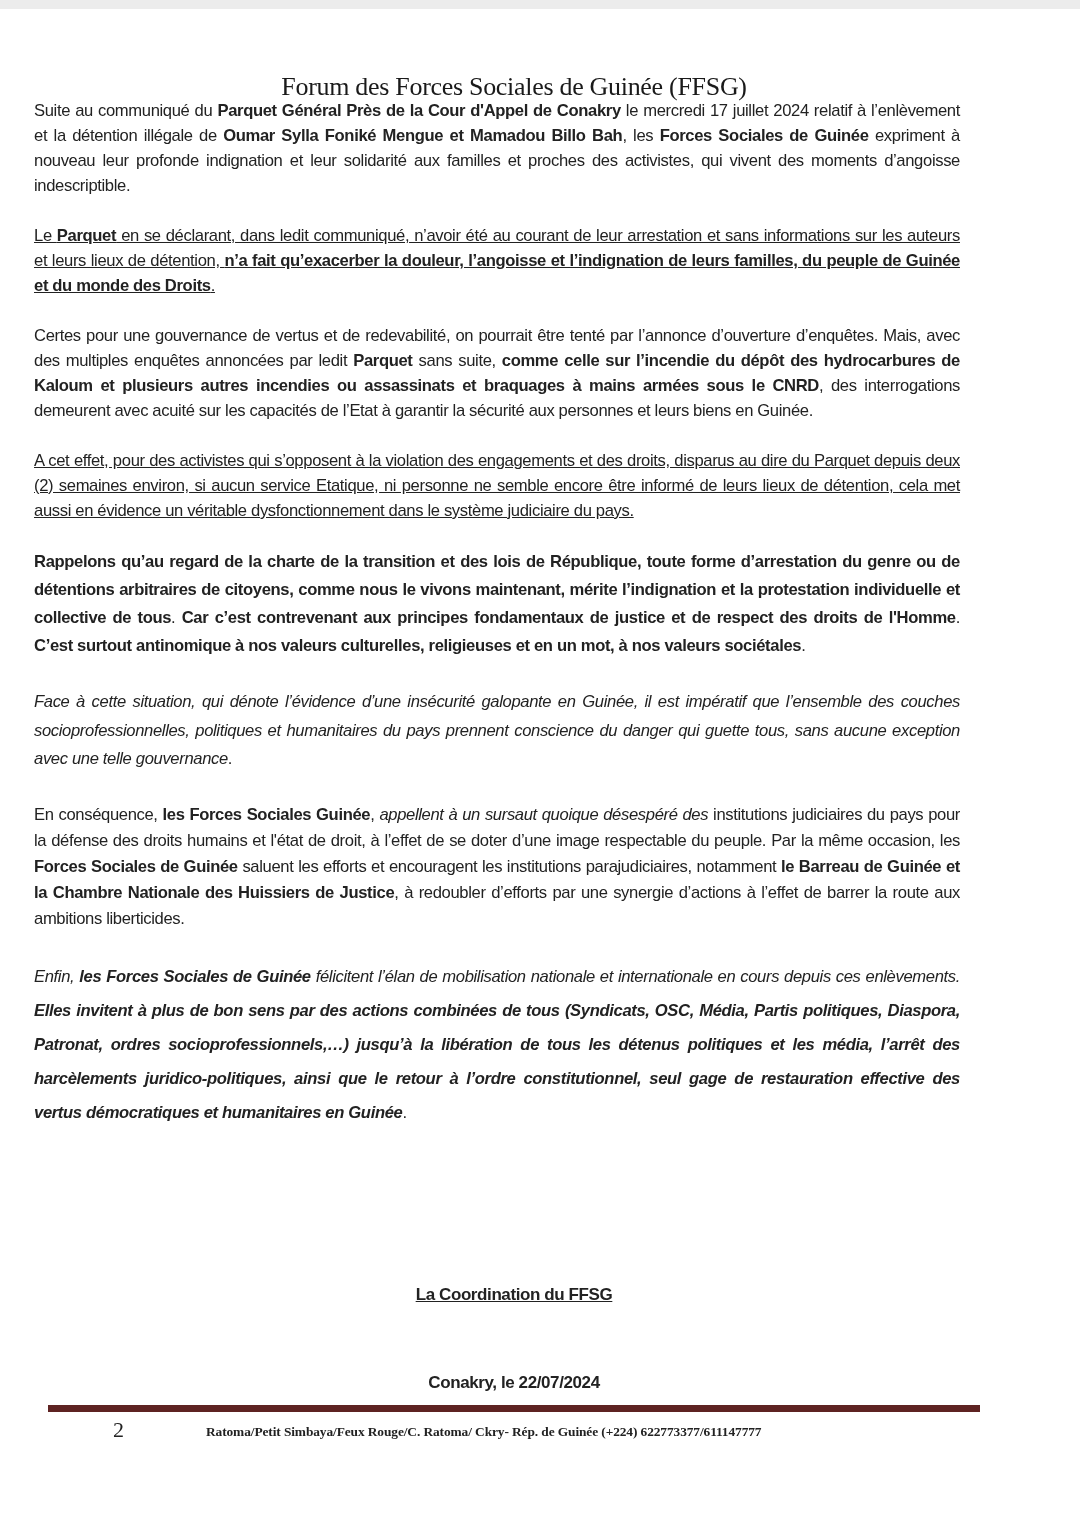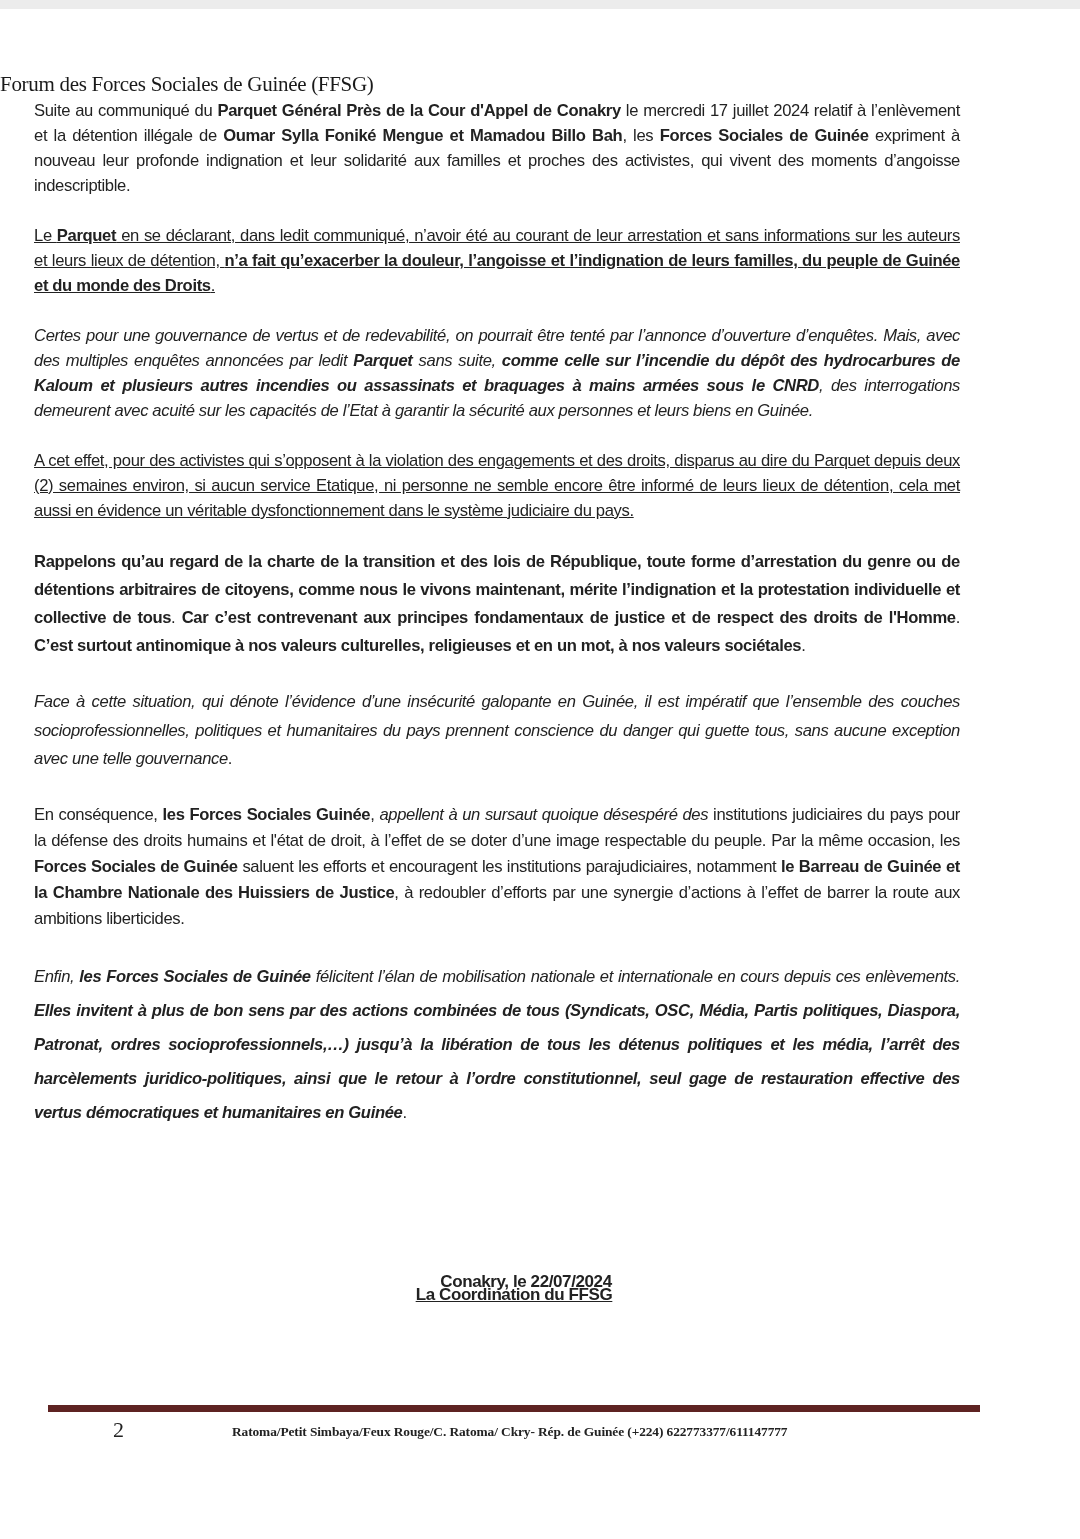--- a/index.html
+++ b/index.html
@@ -10,62 +10,63 @@
     position: relative;
     overflow: hidden;
     color: #1e1e1e;
   }
   .topbar {
     position: absolute; left: 0; top: 0; width: 1080px; height: 9px;
     background: #ececec;
   }
   .title {
     position: absolute; left: 0; top: 72px; width: 1028px;
+    text-align: center;
     font-family: "Liberation Serif", serif;
-    font-size: 21px;
+    font-size: 26px;
     letter-spacing: -0.3px;
     color: #1a1a1a;
   }
   .body {
     position: absolute; left: 34px; top: 98px; width: 926px;
     font-family: "Liberation Sans", sans-serif;
     font-size: 16.6px;
     line-height: 25px;
     letter-spacing: -0.35px;
     color: #222;
   }
   .body p { margin: 0; text-align: justify; }
   .p1 { }
   .p2 { margin-top: 25px !important; text-decoration: underline; }
   .p3 { margin-top: 25px !important; }
-  .p4 { margin-top: 25px !important; font-style: italic; }
+  .p4 { margin-top: 25px !important; }
   .p5 { margin-top: 25px !important; text-decoration: underline; }
   .p6 { margin-top: 25px !important; line-height: 28px; }
   .p7 { margin-top: 28px !important; line-height: 28.5px; }
   .p8 { margin-top: 28px !important; line-height: 26px; }
   .p9 { margin-top: 28px !important; line-height: 34px; }
   b, .b { font-weight: bold; }
   i, .i { font-style: italic; }
   .sign {
     position: absolute; left: 0; width: 1028px; text-align: center;
     font-family: "Liberation Sans", sans-serif;
     font-weight: bold; font-size: 17px; letter-spacing: -0.4px; color: #222;
   }
-  .sign.date { top: 1272px; margin-left: 12px; }
+  .sign.date { top: 1373px; }
   .sign.coord { top: 1285px; text-decoration: underline; }
   .footer-rule {
     position: absolute; left: 48px; top: 1405px; width: 932px; height: 7px;
     background: #5e2322;
   }
   .page-num {
     position: absolute; left: 113px; top: 1417px;
     font-family: "Liberation Serif", serif; font-size: 22px; color: #222;
   }
   .footer-addr {
-    position: absolute; left: 232px; top: 1424px;
+    position: absolute; left: 206px; top: 1424px;
     font-family: "Liberation Serif", serif; font-weight: bold;
     font-size: 13.4px; letter-spacing: -0.1px; color: #222;
   }
 </style>
 </head>
 <body>
 
 <div class="topbar"></div>
 
 <div class="title">Forum des Forces Sociales de Guinée (FFSG)</div>

